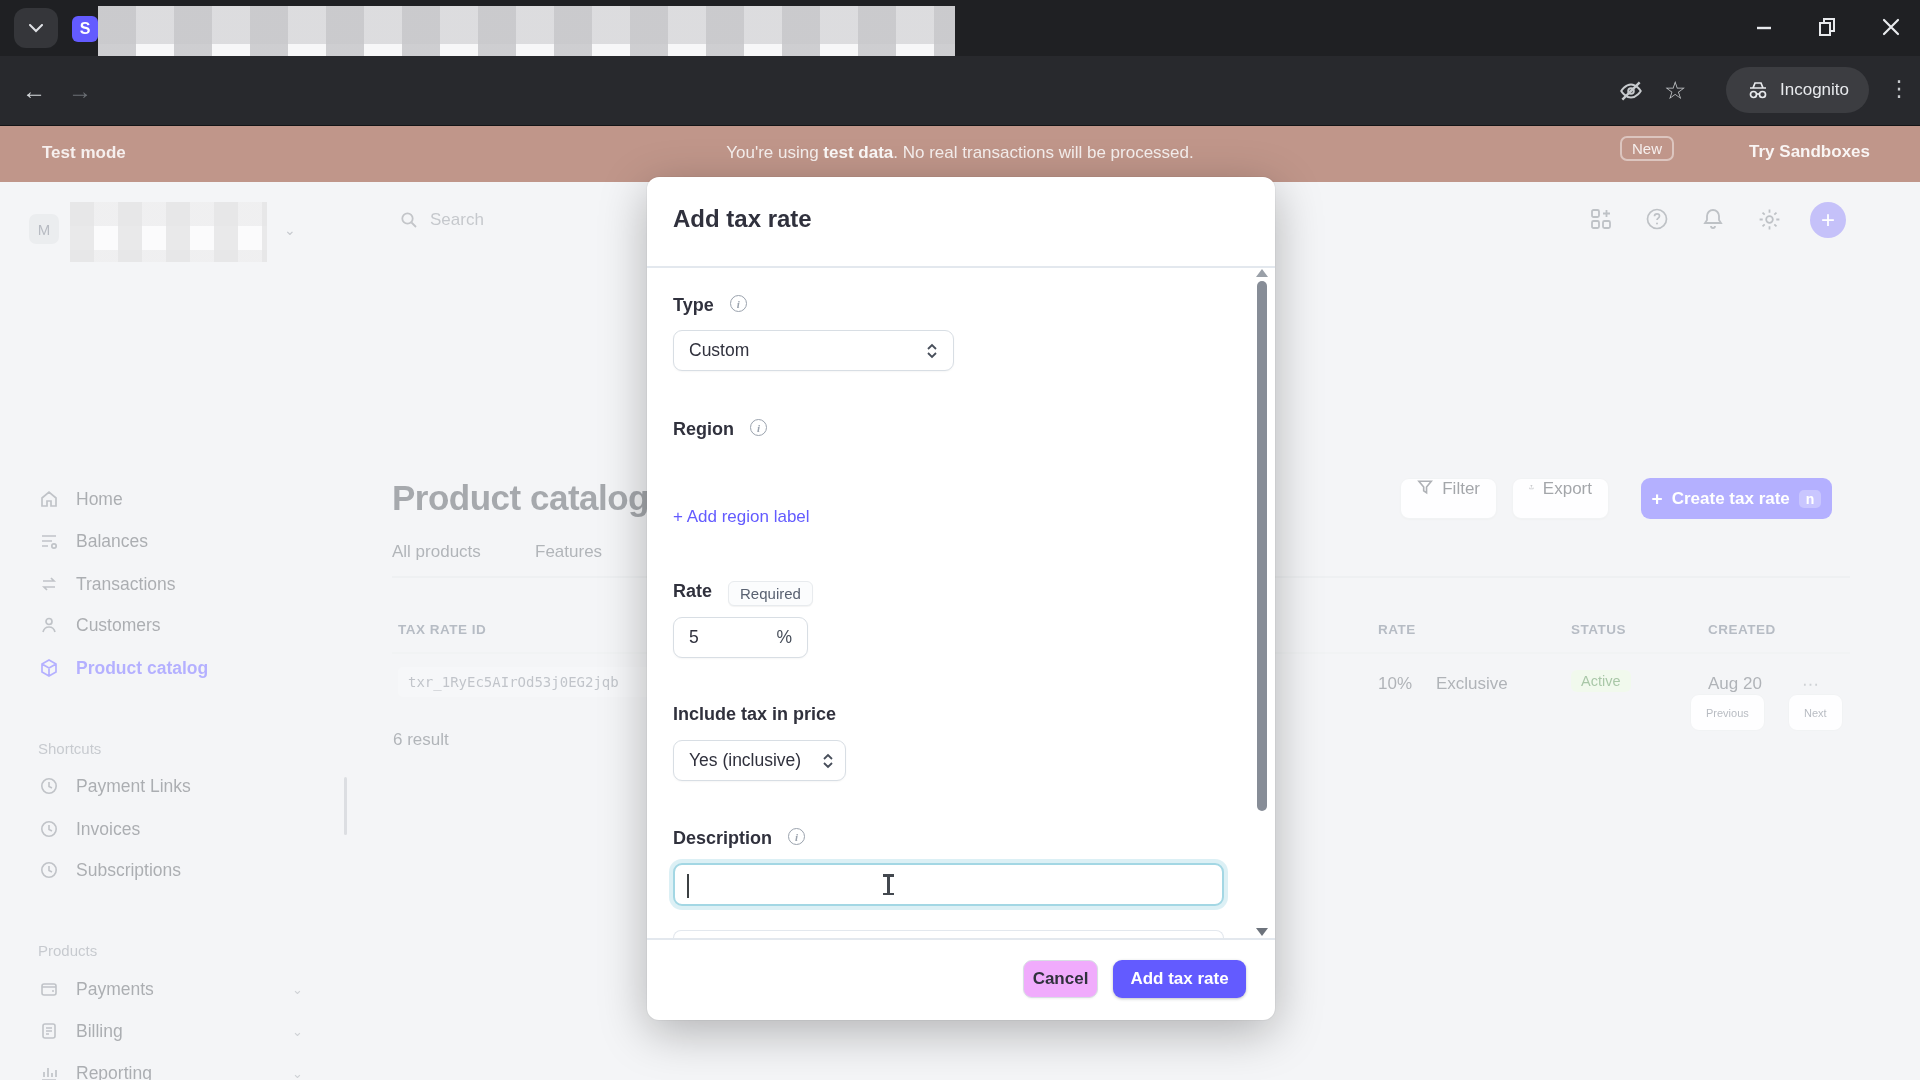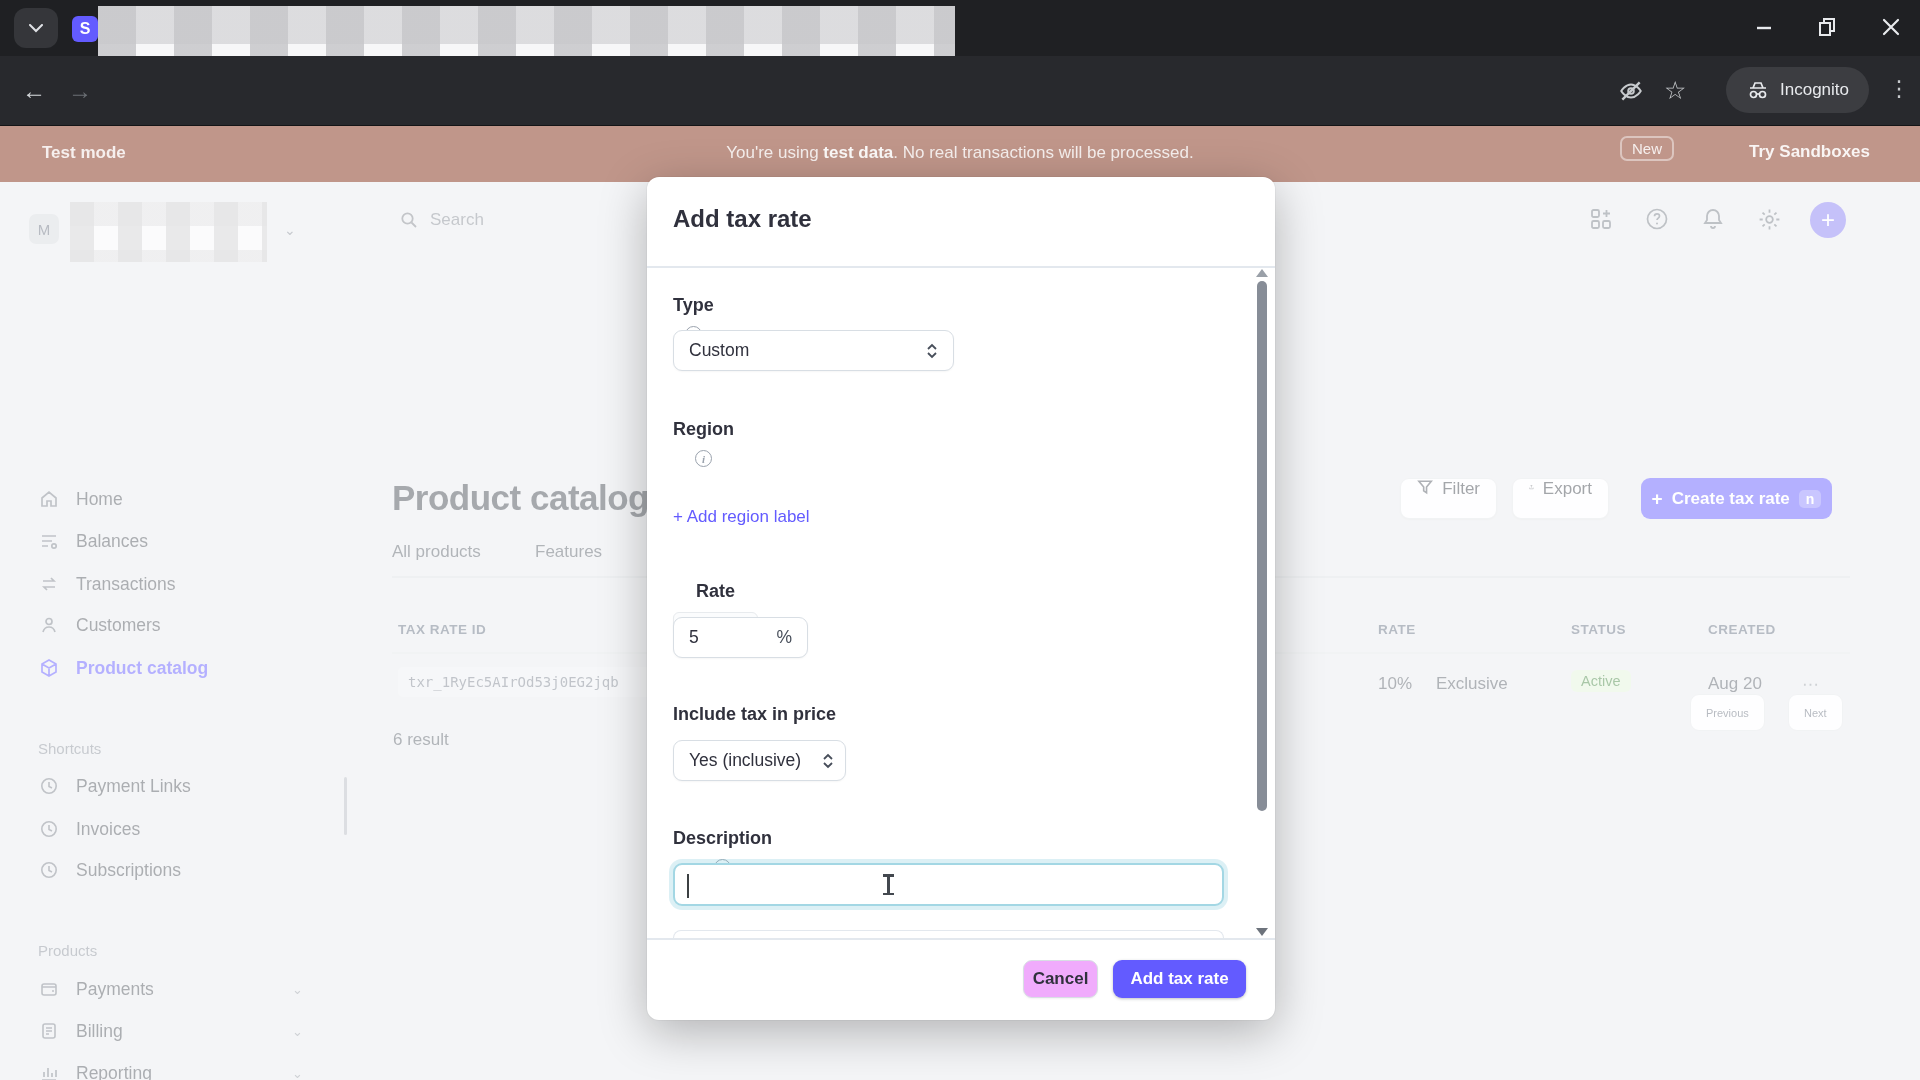--- a/index.html
+++ b/index.html
@@ -76,21 +76,21 @@
 
   
   #dim { left:0; top:182px; width:1920px; height:898px; background:rgba(255,255,255,.52); z-index:50; }
 
   
   #modal { left:647px; top:177px; width:628px; height:843px; background:#fff; border-radius:12px;
     box-shadow:0 12px 48px rgba(0,0,0,.28), 0 0 0 1px rgba(0,0,0,.03); z-index:100; }
   #modal-title { left:26px; top:28px; font-size:24px; font-weight:bold; color:#30313d; }
   .m-hrule { position:absolute; left:0; width:628px; height:1.5px; background:#e3e8ee; }
   .m-label { position:absolute; left:26px; font-size:18px; font-weight:bold; color:#30313d;
-    display:flex; align-items:center; gap:10px;flex-direction:column; }
+    display:flex; gap:16px; }
   .info-ic { width:17px; height:17px; border:1.5px solid #9aa2ad; border-radius:50%; color:#9aa2ad;
     font-size:11px; font-weight:bold; display:inline-flex; align-items:center; justify-content:center;
     font-family:"Liberation Serif", serif; font-style:italic; }
   .m-select, .m-input { position:absolute; height:41px; background:#fff; border:1.5px solid #d8dee4;
     border-radius:9px; box-shadow:0 1px 2px rgba(0,0,0,.04); display:flex; align-items:center;
     padding:0 15px; font-size:17.5px; color:#30313d; }
   .dualchev { margin-left:auto; color:#474e5a; }
   .req-badge { background:#fbfcfd; border:1px solid #e8ebee; box-shadow:0 1px 1px rgba(0,0,0,.05);
     border-radius:6px; padding:3px 11px; font-size:15px; font-weight:normal; color:#596171; }
   #m-link { left:26px; top:330px; color:#635bff; font-size:17px; font-weight:500; }

